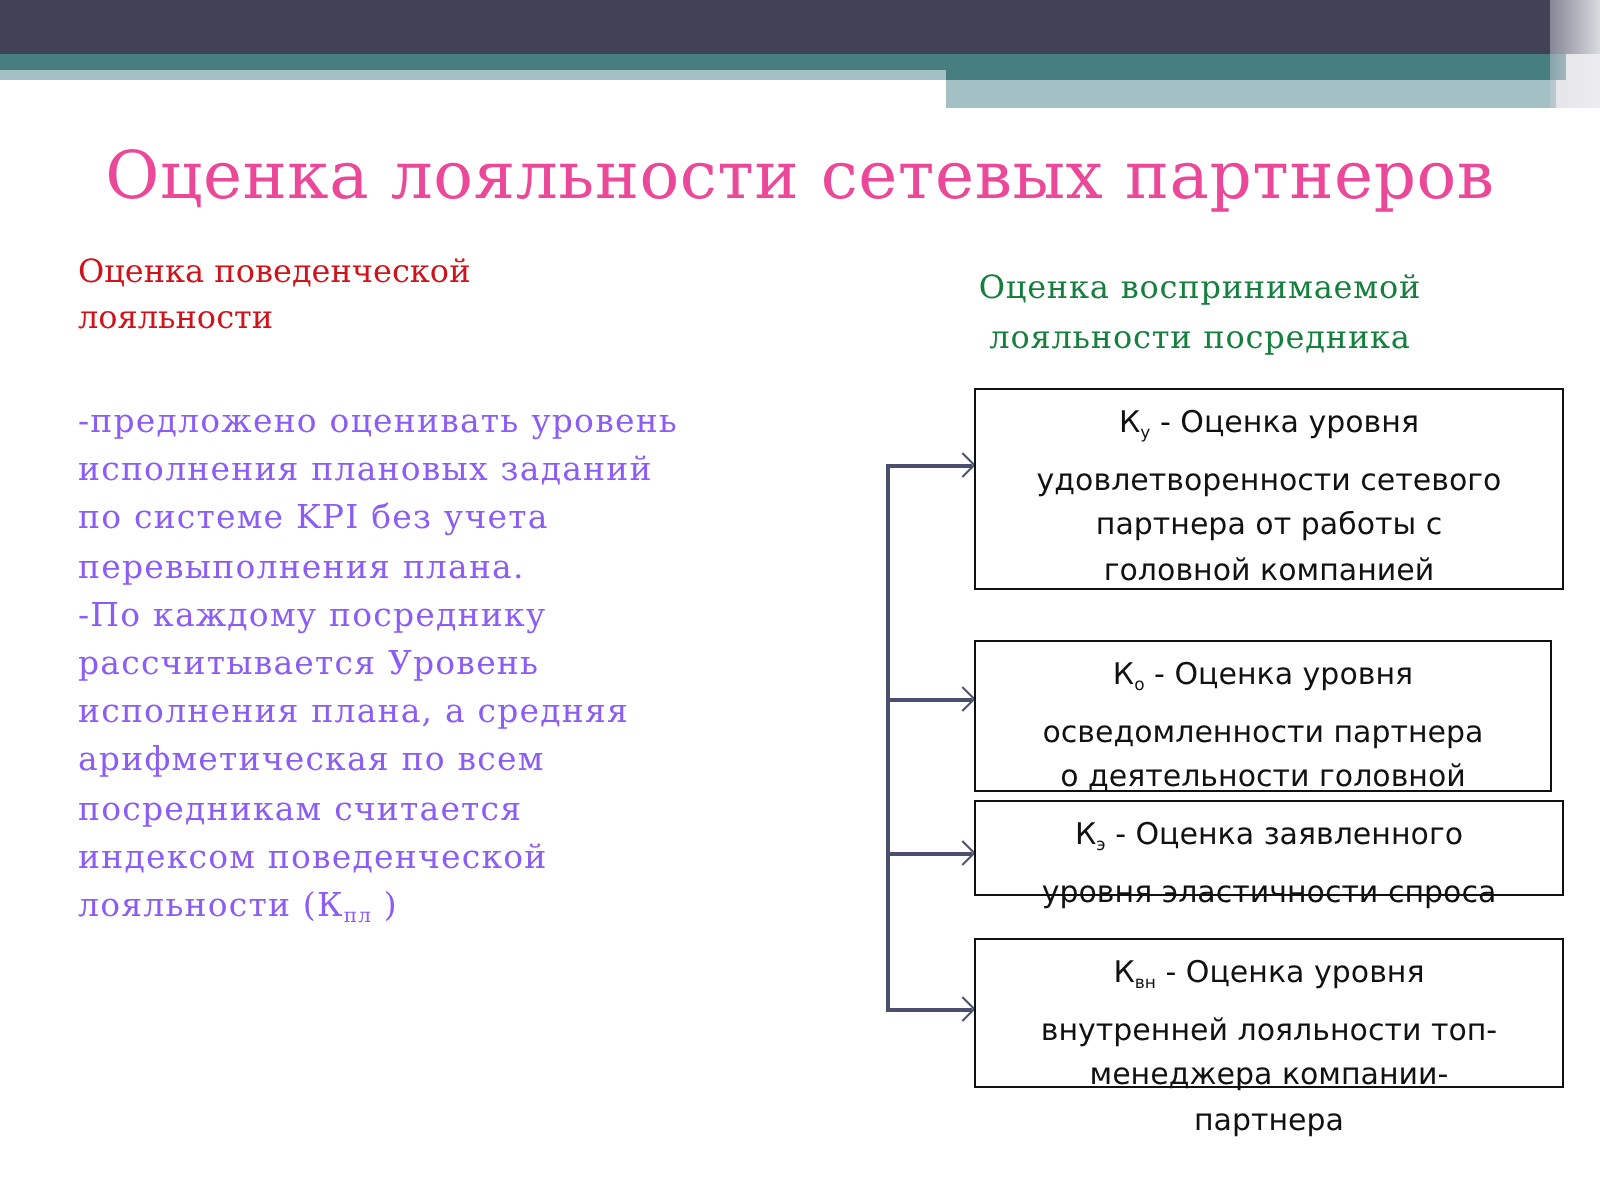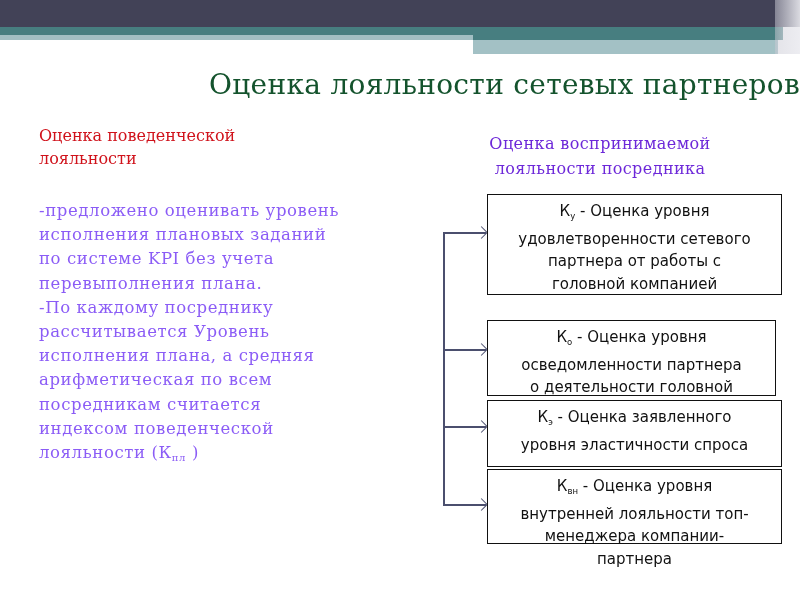--- a/index.html
+++ b/index.html
@@ -7,33 +7,33 @@
     body { position: relative; }
 
     .hdr-dark { position: absolute; left: 0; top: 0; width: 800px; height: 27px; background: #424257; }
     .hdr-teal-left { position: absolute; left: 0; top: 27px; width: 473px; height: 8px; background: #477e80; }
     .hdr-light-left { position: absolute; left: 0; top: 35px; width: 473px; height: 5px; background: #a2bfc3; }
     .hdr-teal-right { position: absolute; left: 473px; top: 27px; width: 310px; height: 13px; background: #477e80; }
     .hdr-light-right { position: absolute; left: 473px; top: 40px; width: 305px; height: 14px; background: #a3c1c5; }
     .hdr-fade { position: absolute; left: 775px; top: 0; width: 25px; height: 54px;
       background: linear-gradient(to right, rgba(200,200,210,0.5), rgba(235,235,240,0.9)); }
 
-    .title { position: absolute; left: 0; top: 68px; width: 800px; text-align: right;
-      font-family: "DejaVu Serif", serif; font-size: 28px; color: #14532d; letter-spacing: 0.3px; }
+    .title { position: absolute; left: 0; top: 68px; width: 800px; text-align: center;
+      font-family: "DejaVu Serif", serif; font-size: 33px; color: #ec4899; letter-spacing: 0.3px; }
 
     .left-heading { position: absolute; left: 39px; top: 124px; width: 340px;
       font-family: "DejaVu Serif", serif; font-size: 16px; line-height: 23px; color: #d0121b; }
 
     .left-body { position: absolute; left: 39px; top: 199px; width: 370px;
       font-family: "DejaVu Serif", serif; font-size: 16.5px; line-height: 24.2px; color: #8b5cf6; letter-spacing: 0.6px; }
     .left-body p { margin: 0; }
     .sub { font-size: 10px; vertical-align: -3px; }
 
     .right-heading { position: absolute; left: 450px; top: 131px; width: 300px; text-align: center;
-      font-family: "DejaVu Serif", serif; font-size: 16px; line-height: 25px; color: #6d28d9; letter-spacing: 0.4px; }
+      font-family: "DejaVu Serif", serif; font-size: 16px; line-height: 25px; color: #15803d; letter-spacing: 0.4px; }
 
     .connector-v { position: absolute; left: 443px; top: 233px; width: 1.5px; height: 273px; background: #4b4f6e; }
     .connector-h { position: absolute; left: 443px; height: 1.5px; background: #4b4f6e; }
     .arrow-head { position: absolute; width: 9px; height: 9px; border-right: 1.5px solid #4b4f6e; border-top: 1.5px solid #4b4f6e; transform: rotate(45deg); }
 
     .kbox { position: absolute; border: 1.5px solid #111111; background: #ffffff;
       font-family: "DejaVu Sans", sans-serif; font-size: 15px; line-height: 22.5px; color: #111111;
       text-align: center; padding-top: 5px; overflow: visible; }
     .kbox .k-sub { font-size: 8.5px; vertical-align: -3px; }
   </style>
@@ -90,21 +90,21 @@
   <div>головной компанией</div>
 </div>
 
 <div class="kbox" style="left:487px; top:320px; width:289px; height:76px;">
   <div><span>К</span><span class="k-sub">о</span><span> - Оценка уровня</span></div>
   <div>осведомленности партнера</div>
   <div>о деятельности головной</div>
   <div style="line-height:14px;">компании</div>
 </div>
 
-<div class="kbox" style="left:487px; top:400px; width:295px; height:67px;">
+<div class="kbox" style="left:487px; top:400px; width:295px; height:48px;">
   <div><span>К</span><span class="k-sub">э</span><span> - Оценка заявленного</span></div>
   <div>уровня эластичности спроса</div>
 </div>
 
 <div class="kbox" style="left:487px; top:469px; width:295px; height:75px;">
   <div><span>К</span><span class="k-sub">вн</span><span> - Оценка уровня</span></div>
   <div>внутренней лояльности топ-</div>
   <div>менеджера компании-</div>
   <div>партнера</div>
 </div>

